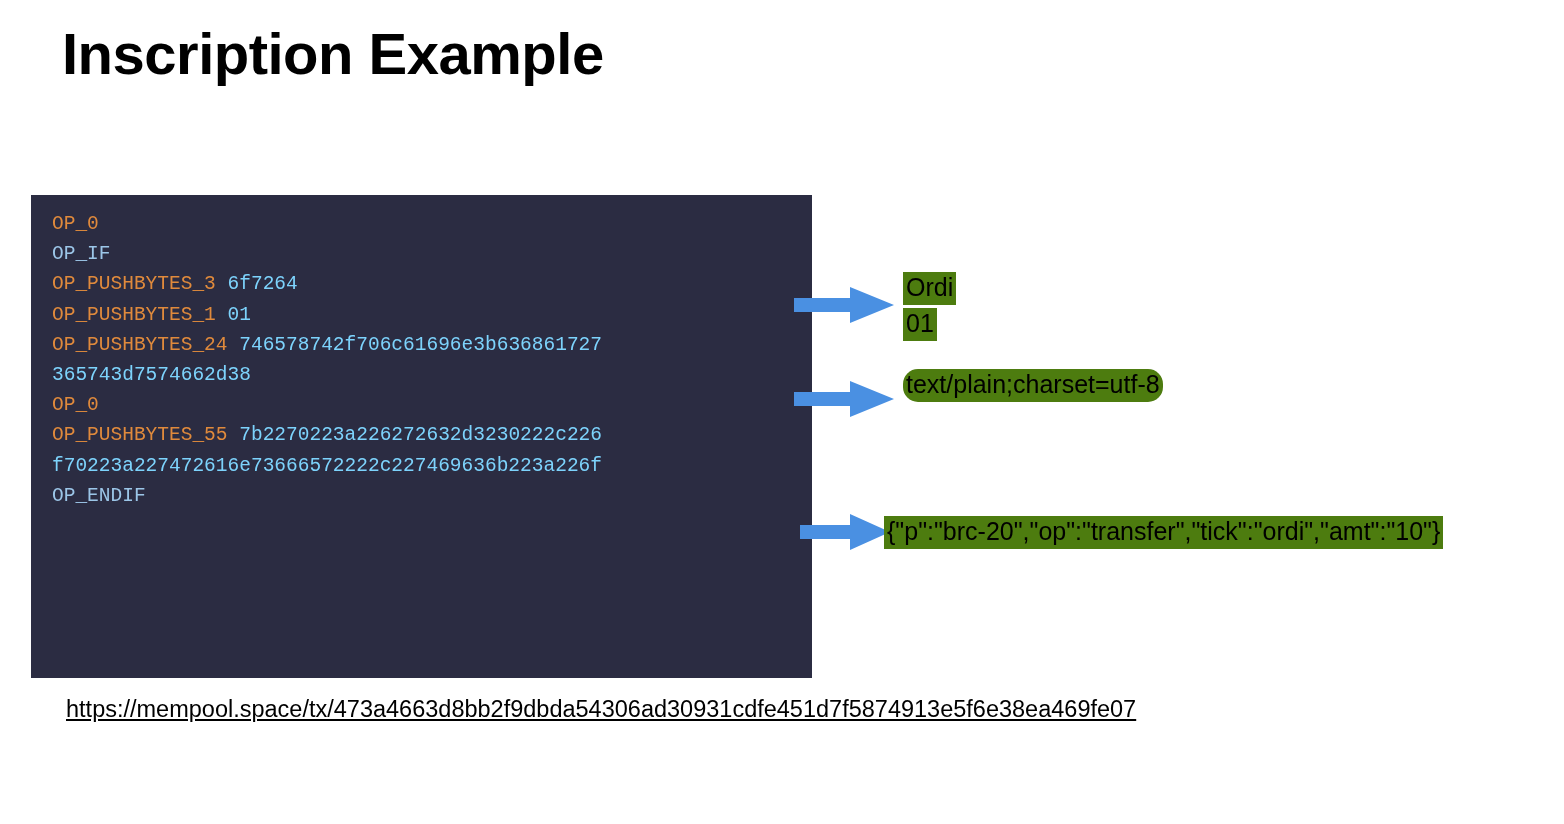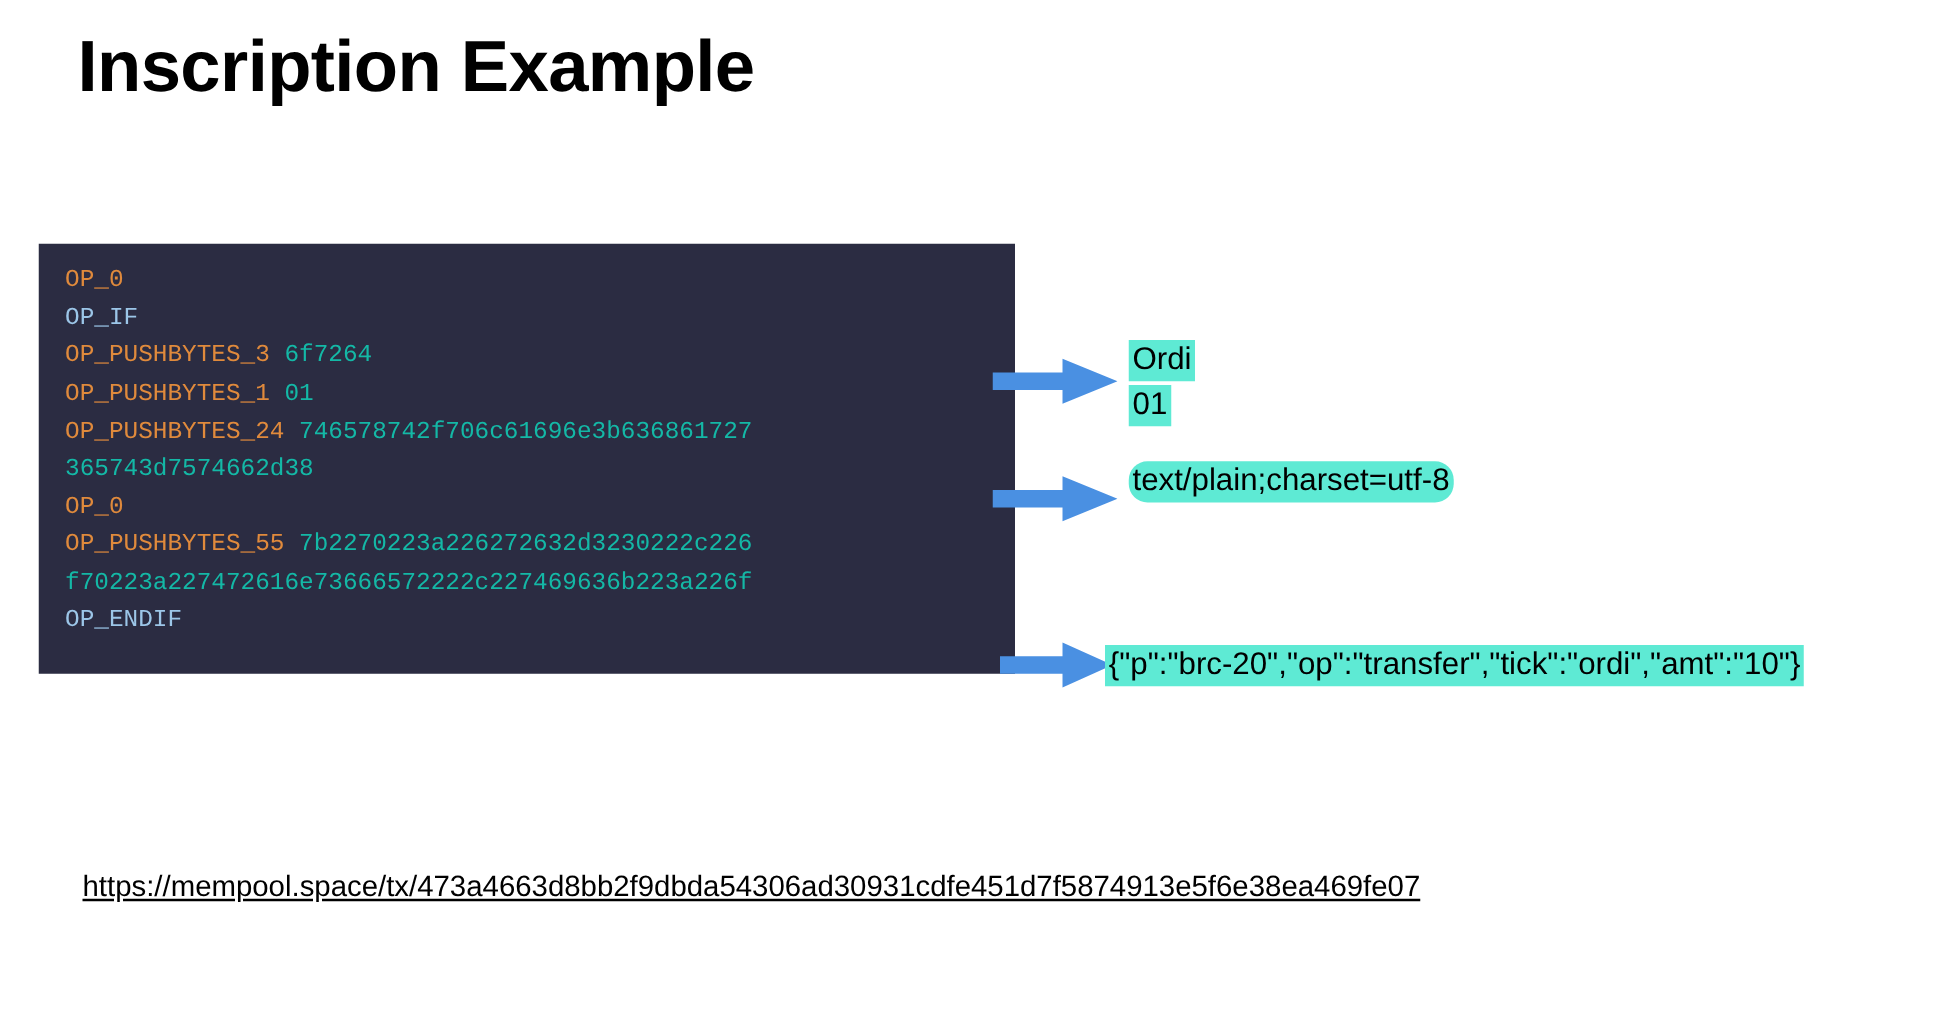--- a/index.html
+++ b/index.html
@@ -29,47 +29,47 @@
     white-space: nowrap;
     text-align: center;
   }
 
   
   #code-block {
     position: absolute;
     left: 31px;
     top: 195px;
     width: 781px;
-    height: 344px;
+    height: 483px;
     background: #2b2c42;
     box-sizing: border-box;
     padding: 14px 0 0 21px;
     font-family: "Liberation Mono", "DejaVu Sans Mono", monospace;
     font-size: 19.5px;
     line-height: 30.2px;
     overflow: hidden;
   }
   .code-line {
     white-space: pre;
     color: #e8e9ef;
   }
   .op-orange { color: #e08a3c; }
   .op-blue   { color: #9cc6e8; }
-  .hex       { color: #14b8a6; }
+  .hex       { color: #7dd3fc; }
 
   
   .arrow {
     position: absolute;
     display: block;
   }
 
   
   .callout {
     position: absolute;
-    background: #5eead4;
+    background: #4d7c0f;
     color: #000000;
     font-family: "Liberation Sans", sans-serif;
     font-size: 25px;
     line-height: 1.16;
     white-space: nowrap;
     padding: 1px 3px 3px 3px;
     box-sizing: border-box;
   }
   #callout-ordi      { left: 903px; top: 272px; }
   #callout-01        { left: 903px; top: 308px; }

